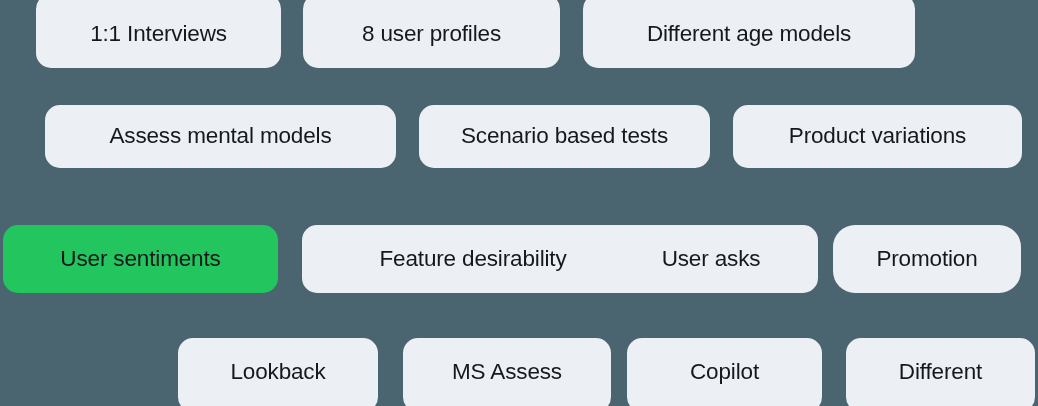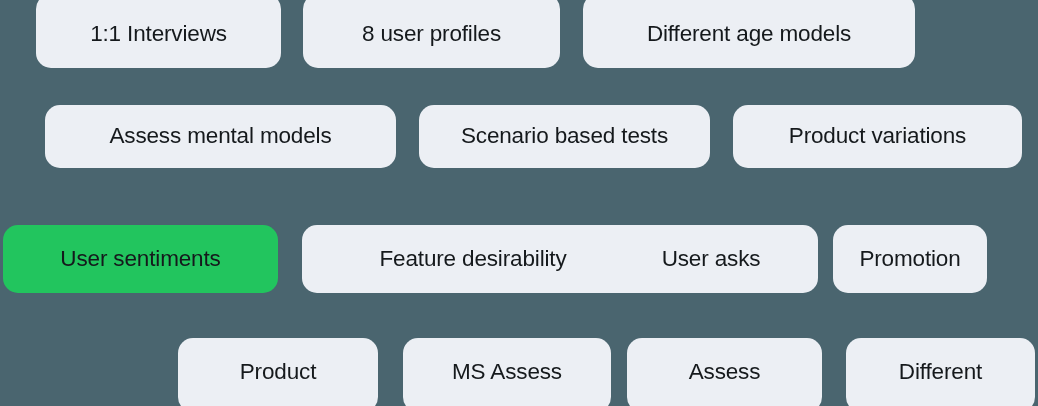--- a/index.html
+++ b/index.html
@@ -63,21 +63,21 @@
 
   
   .r2c1 { left: 45px;  width: 351px; }
   .r2c2 { left: 419px; width: 291px; }
   .r2c3 { left: 733px; width: 289px; }
 
   
   .r3c1 { left: 3px;   width: 275px; }
   .r3c2 { left: 302px; width: 342px; }
   .r3c3 { left: 604px; width: 214px; }
-  .r3c4 { left: 833px; width: 154px; }
+  .r3c4 { left: 833px; width: 188px; border-radius: 22px; }
 
   
   .r4c1 { left: 178px; width: 200px; }
   .r4c2 { left: 403px; width: 208px; }
   .r4c3 { left: 627px; width: 195px; }
   .r4c4 { left: 846px; width: 189px; }
 </style>
 </head>
 <body style="background: rgb(74, 101, 111);">
 
@@ -110,25 +110,25 @@
     <span class="pill-label">Feature desirability</span>
   </div>
   <div class="pill row3 r3c3" style="background: rgb(236, 239, 244); color: rgb(21, 25, 28);">
     <span class="pill-label">User asks</span>
   </div>
   <div class="pill row3 r3c4" style="background: rgb(236, 239, 244); color: rgb(21, 25, 28);">
     <span class="pill-label">Promotion</span>
   </div>
 
   <div class="pill row4 r4c1" style="background: rgb(236, 239, 244); color: rgb(21, 25, 28);">
-    <span class="pill-label">Product</span>
+    <span class="pill-label">Lookback</span>
   </div>
   <div class="pill row4 r4c2" style="background: rgb(236, 239, 244); color: rgb(21, 25, 28);">
     <span class="pill-label">MS Assess</span>
   </div>
   <div class="pill row4 r4c3" style="background: rgb(236, 239, 244); color: rgb(21, 25, 28);">
-    <span class="pill-label">Assess</span>
+    <span class="pill-label">Copilot</span>
   </div>
   <div class="pill row4 r4c4" style="background: rgb(236, 239, 244); color: rgb(21, 25, 28);">
     <span class="pill-label">Different</span>
   </div>
 
 </div>
 
 </body></html>

